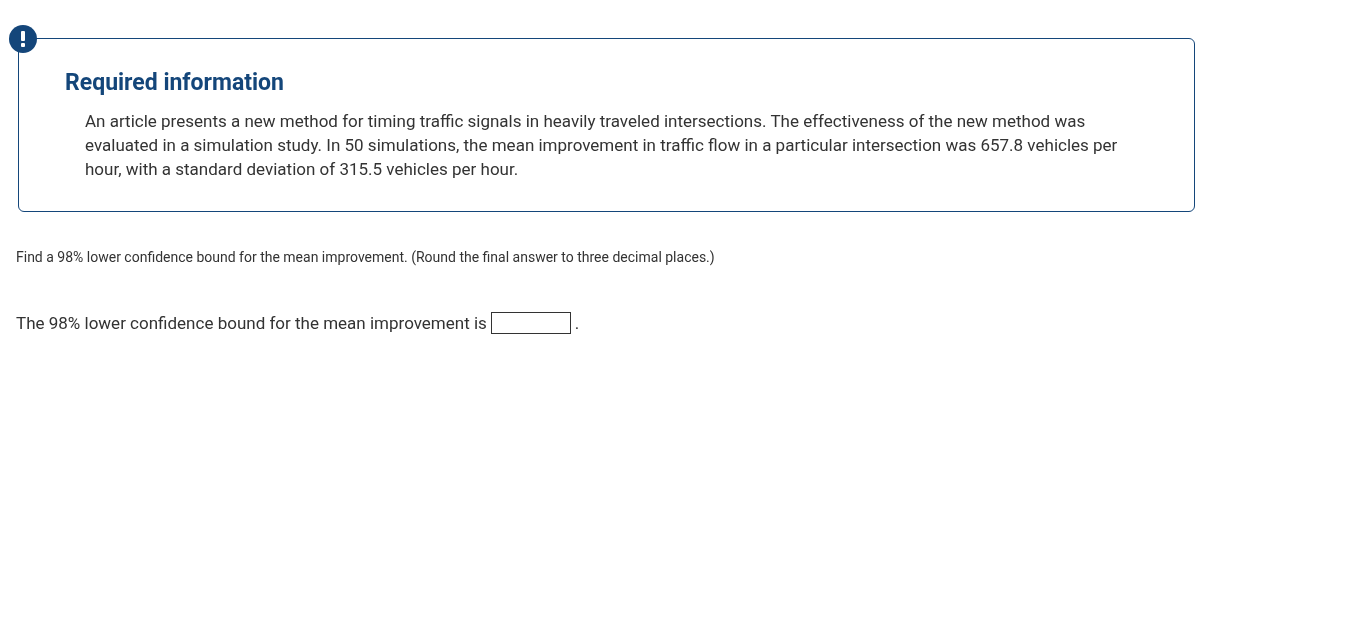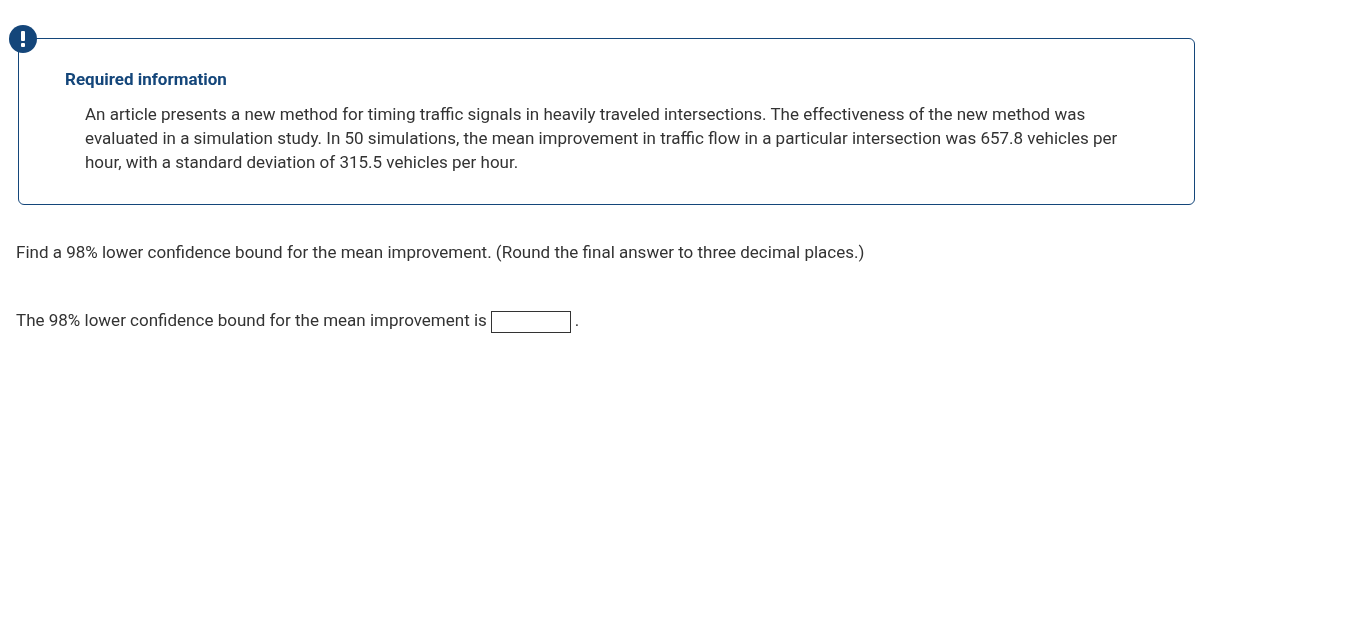--- a/index.html
+++ b/index.html
@@ -33,44 +33,44 @@
       display: flex;
       align-items: center;
       justify-content: center;
     }
     .exclaim-badge svg {
       width: 4px;
       height: 16px;
       fill: #ffffff;
     }
     .info-title {
-      font-size: 17px;
+      font-size: 23px;
       font-weight: 700;
       color: #14467a;
       margin-bottom: 14px;
     }
     .info-body {
       font-size: 17px;
       color: #333;
       line-height: 1.4;
       margin-left: 20px;
     }
     .question-text {
       margin: 36px 155px 0 16px;
-      font-size: 17px;
+      font-size: 14px;
       color: #333;
       line-height: 1.4;
     }
     .answer-line {
       margin: 44px 155px 0 16px;
       font-size: 17px;
       color: #333;
       line-height: 1.4;
       display: flex;
-      align-items: flex-end;
+      align-items: flex-start;
       flex-wrap: wrap;
     }
     .answer-input {
       display: inline-block;
       width: 80px;
       height: 22px;
       border: 1px solid #333;
       background: #fff;
       font-size: 15px;
       padding: 0 4px;

